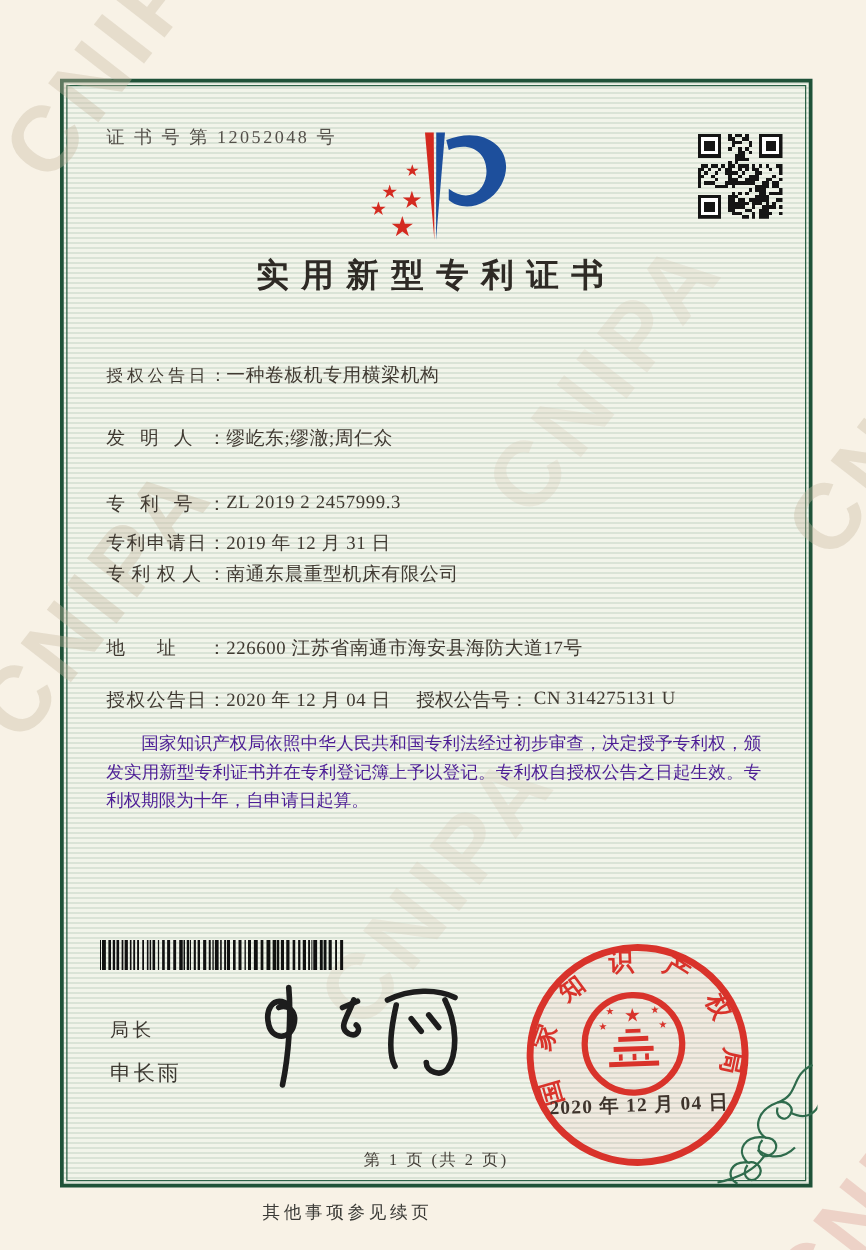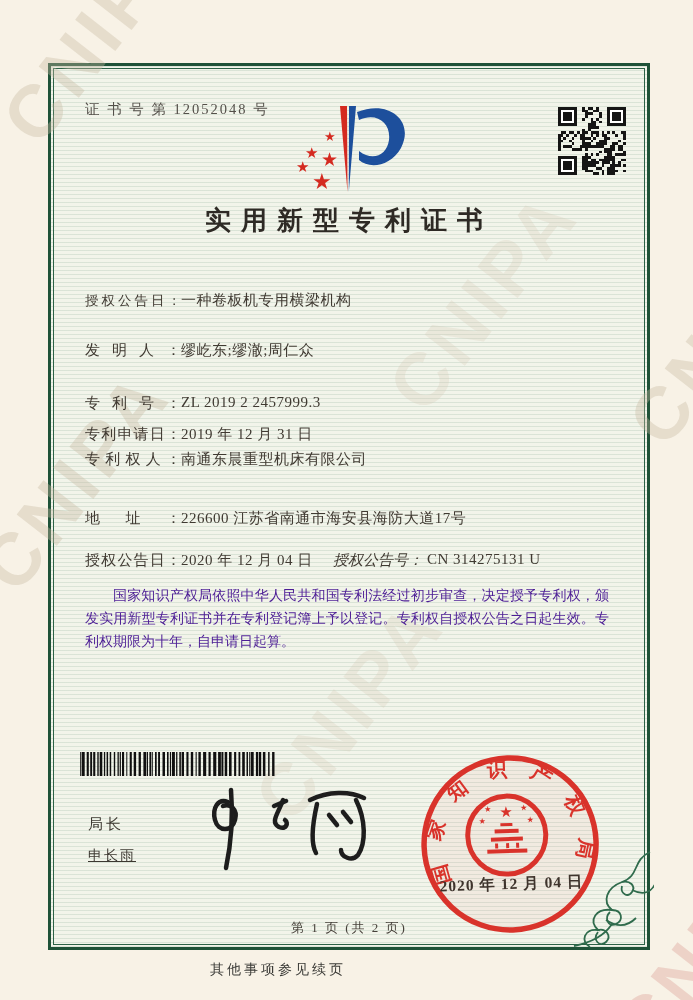--- a/index.html
+++ b/index.html
@@ -19,29 +19,29 @@
   .abs{position:absolute;z-index:4;}
   .cert-no{left:85px;top:100px;font-size:14.5px;letter-spacing:2px;color:#54504a;}
   .title{left:48px;top:203px;width:602px;text-align:center;font-size:26px;font-weight:700;
          letter-spacing:10px;color:#2e2a25;}
   .field-row{left:85px;width:530px;height:22px;font-size:15px;color:#403a32;}
   .flabel{display:inline-block;width:96px;text-align:justify;text-align-last:justify;
           text-justify:inter-ideograph;vertical-align:top;}
   .flabel.tight{font-size:13.4px;padding-top:1px;}
   .fvalue{margin-left:0px;letter-spacing:.5px;margin-top:28px;}
   .pair2{position:absolute;left:248px;top:0;}
-  .pair2 .flabel{width:auto;text-align-last:auto;margin-right:4px;font-style:italic;}
+  .pair2 .flabel{width:auto;text-align-last:auto;margin-right:4px;}
   .body-text{left:85px;top:584px;width:524px;font-size:14px;line-height:23px;
              text-align:justify;color:#4c1d95;}
   .body-text p{margin:0 0 6px 0;text-indent:2em;}
   .barcode{left:80px;top:752px;width:197px;height:24px;}
   .qr{left:558px;top:107px;width:68px;height:68px;}
   .logo{left:281px;top:102px;width:150px;height:96px;}
   .dir-title{left:88px;top:815px;font-size:15px;letter-spacing:3px;color:#3c3831;}
-  .dir-name{left:88px;top:847px;font-size:14px;letter-spacing:2px;color:#3c3831;text-decoration:underline;}
+  .dir-name{left:88px;top:847px;font-size:17px;letter-spacing:2px;color:#3c3831;}
   .sig{left:190px;top:782px;width:195px;height:100px;}
   .seal{left:415px;top:747px;width:190px;height:190px;opacity:.93;transform:rotate(-2deg);z-index:5;}
   .flourish{left:572px;top:850px;width:82px;height:100px;z-index:4;}
   .page-num{left:48px;top:919px;width:602px;text-align:center;font-size:13px;
             letter-spacing:2px;color:#46413a;}
   .note{left:0;top:961px;width:556px;text-align:center;font-size:14px;letter-spacing:3px;color:#3b3b37;}
 </style>
 </head>
 <body>
 

